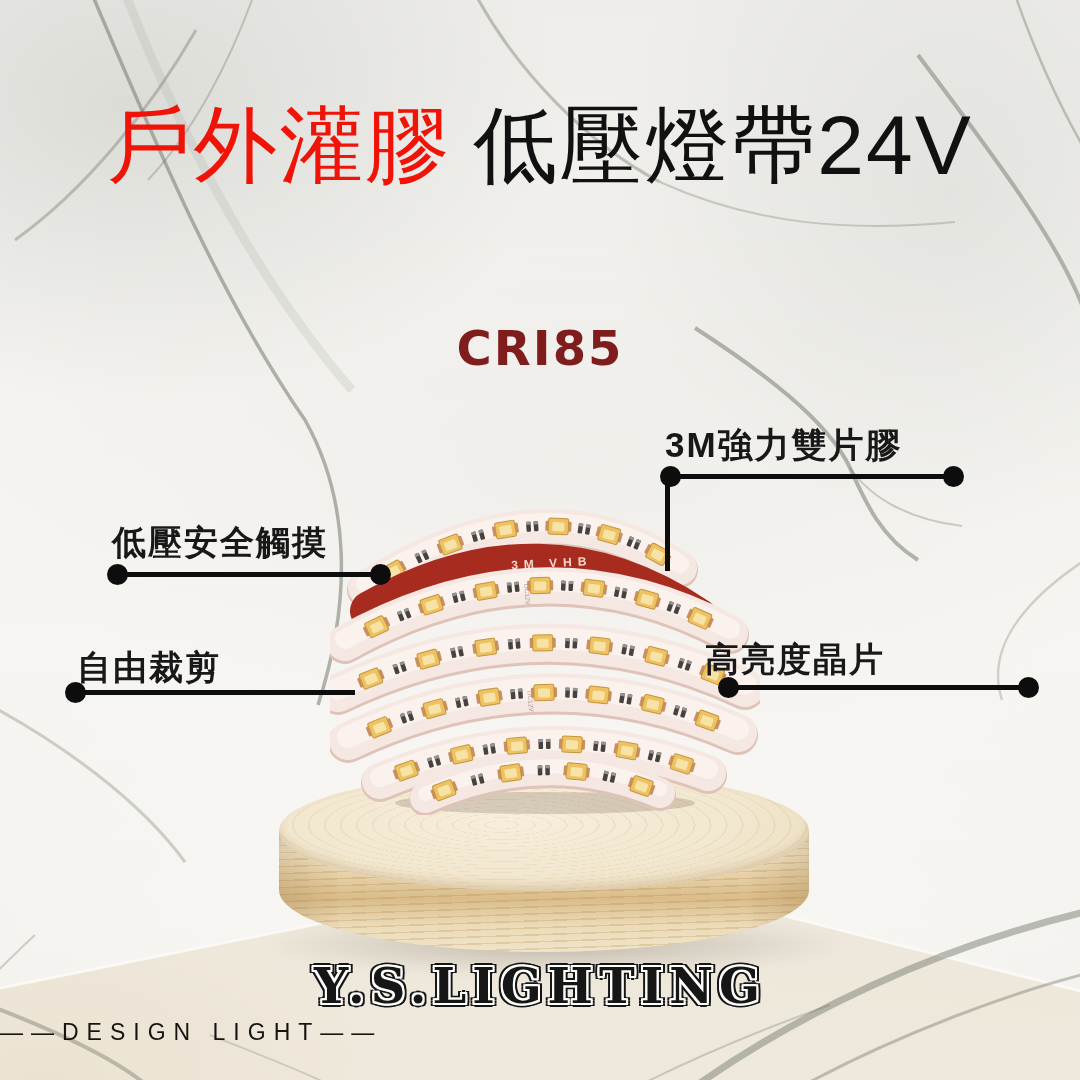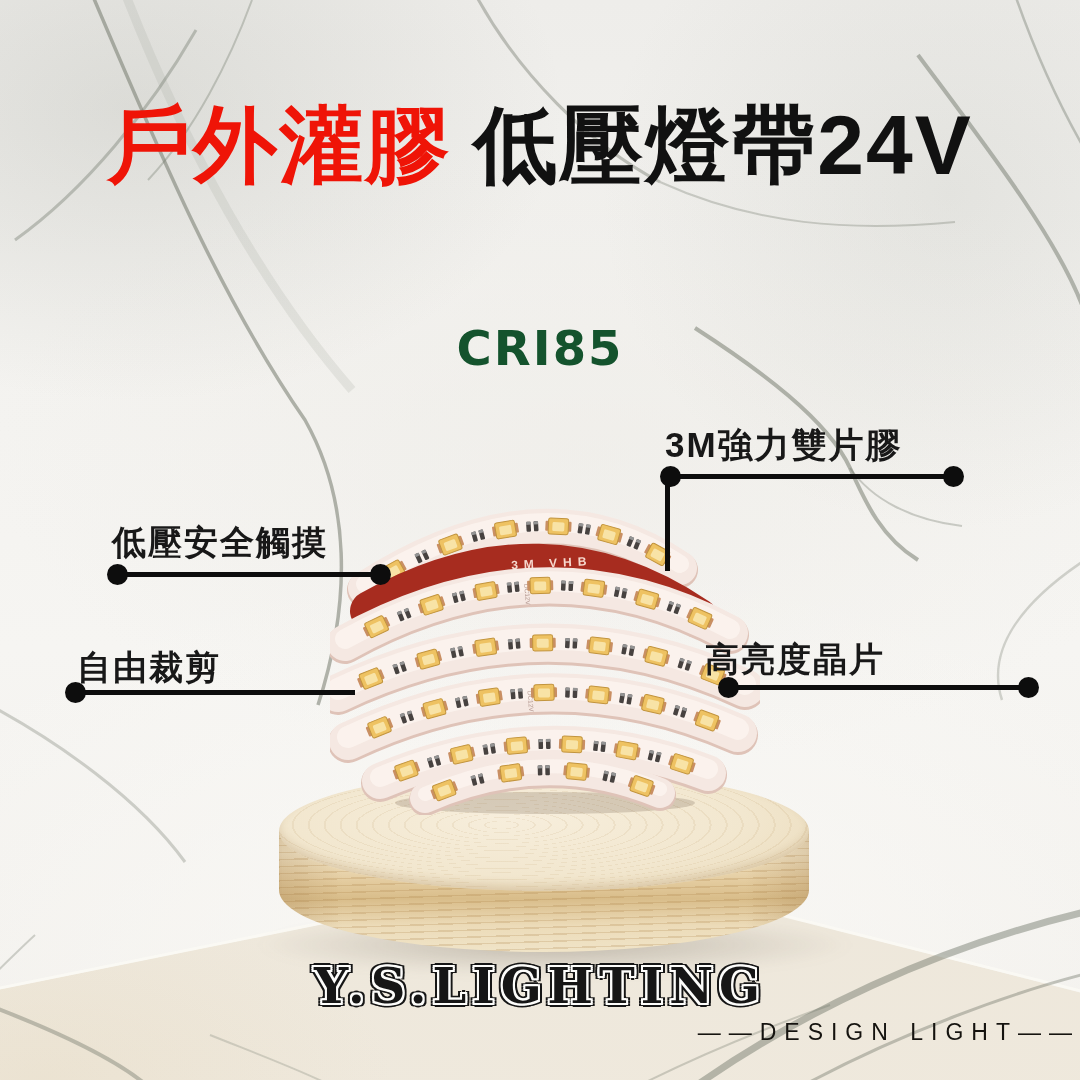--- a/index.html
+++ b/index.html
@@ -35,25 +35,25 @@
     box-shadow:inset 0 7px 7px -5px rgba(120,85,40,.28);}
   .ped-top{position:absolute;left:279px;top:771px;width:530px;height:120px;z-index:4;
     border-radius:50%;
     background:
       repeating-radial-gradient(ellipse 100% 100% at 42% 45%, rgba(170,130,70,.10) 0 2px, rgba(170,130,70,0) 2px 16px),
       radial-gradient(ellipse at 45% 38%, #f7eedc 0%, #f2e7cf 55%, #e8d7b4 100%);
     box-shadow:inset 0 -5px 9px rgba(150,110,60,.20);}
   .coil{position:absolute;left:330px;top:483px;z-index:5;}
   
   .title{position:absolute;left:0;top:98px;width:1080px;margin:0;z-index:6;
-    text-align:center;font-size:84px;line-height:1.12;font-weight:700;letter-spacing:2px;white-space:nowrap;}
+    text-align:center;font-size:84px;line-height:1.12;font-weight:400;letter-spacing:2px;white-space:nowrap;}
   .t-red{color:var(--accent);margin-right:22px;}
   .t-black{color:var(--tblack);}
   .cri{position:absolute;left:0;top:320px;width:1080px;z-index:6;text-align:center;
-    font-family:"DejaVu Sans",sans-serif;font-size:48px;font-weight:700;letter-spacing:2px;color:#14532d;}
+    font-family:"DejaVu Sans",sans-serif;font-size:48px;font-weight:700;letter-spacing:2px;color:#7f1d1d;}
   .lbl{position:absolute;z-index:6;font-size:34px;font-weight:700;letter-spacing:2px;
     color:var(--ctext);text-align:left;white-space:nowrap;}
   .ln{position:absolute;z-index:6;background:var(--leader);}
   .dot{position:absolute;z-index:6;width:21px;height:21px;border-radius:50%;background:var(--leader);}
   .lbl-a{left:665px;top:422px;width:300px;font-size:35px;}
   .hline-a{left:670px;top:474px;width:283px;height:5px;}
   .vline-a{left:665px;top:476px;width:5px;height:95px;}
   .dot-a1{left:660px;top:466px;} .dot-a2{left:943px;top:466px;}
   .lbl-b{left:112px;top:520px;width:280px;}
   .hline-b{left:117px;top:572px;width:263px;height:5px;}
@@ -64,21 +64,21 @@
   .lbl-d{left:705px;top:637px;width:300px;}
   .hline-d{left:728px;top:685px;width:300px;height:5px;}
   .dot-d1{left:718px;top:677px;} .dot-d2{left:1018px;top:677px;}
   .logo{position:absolute;left:0;top:958px;width:1080px;z-index:6;text-align:center;
     font-family:"DejaVu Serif",serif;font-size:48px;font-weight:700;letter-spacing:6px;color:#161616;white-space:nowrap;
     text-shadow:
       -2px -2px 0 #fdfdfb, 2px -2px 0 #fdfdfb, -2px 2px 0 #fdfdfb, 2px 2px 0 #fdfdfb,
       -2px 0 0 #fdfdfb, 2px 0 0 #fdfdfb, 0 -2px 0 #fdfdfb, 0 2px 0 #fdfdfb,
       -4px -3px 0 #161616, 4px -3px 0 #161616, -4px 3px 0 #161616, 4px 3px 0 #161616,
       -4px 0 0 #161616, 4px 0 0 #161616, 0 -4px 0 #161616, 0 4px 0 #161616;}
-  .tagline{position:absolute;left:0;top:1019px;width:1080px;z-index:6;text-align:right;
+  .tagline{position:absolute;left:0;top:1019px;width:1080px;z-index:6;text-align:left;
     font-size:23px;font-weight:400;letter-spacing:8px;color:#15130f;white-space:nowrap;}
 </style>
 </head>
 <body>
 
 <div class="poster">
   <div class="wall"></div>
   <div class="counter"></div>
 
   <svg class="veins" width="1080" height="1080" viewBox="0 0 1080 1080" fill="none">

